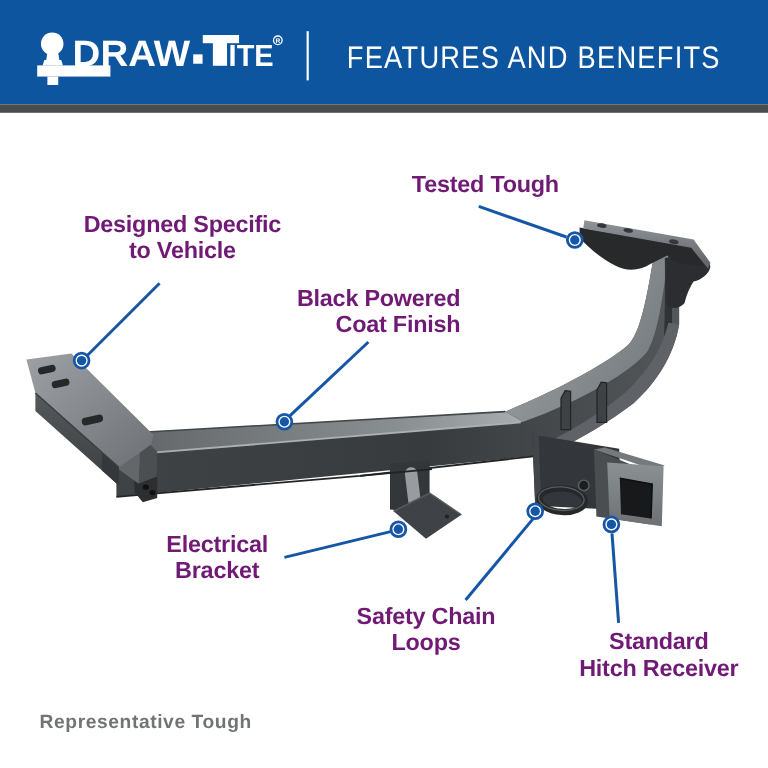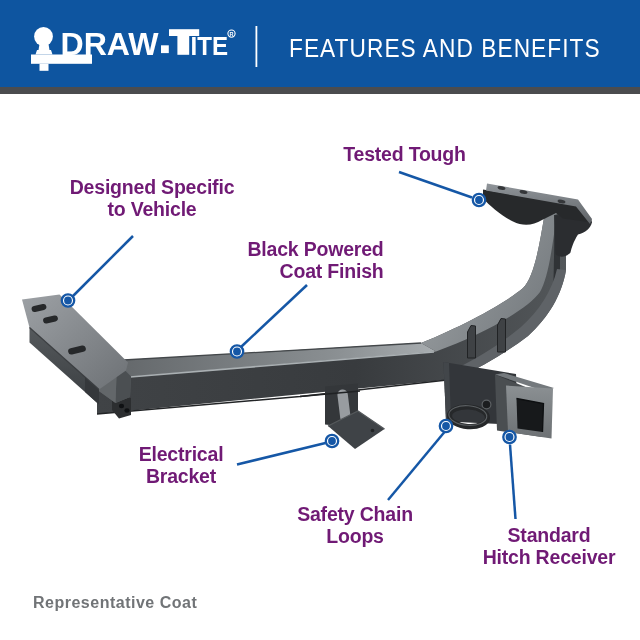--- a/index.html
+++ b/index.html
@@ -202,13 +202,13 @@
       </g>
 </g>
 </svg>
 
 <div class="lbl" style="left:404.5px;top:142.7px;">Tested Tough</div>
 <div class="lbl" style="left:152px;top:176px;">Designed Specific<br>to Vehicle</div>
 <div class="lbl" style="left:315.5px;top:238.2px;text-align:right;">Black Powered<br>Coat Finish</div>
 <div class="lbl" style="left:181px;top:442.5px;">Electrical<br>Bracket</div>
 <div class="lbl" style="left:355px;top:503.2px;">Safety Chain<br>Loops</div>
 <div class="lbl" style="left:521px;top:524px;margin-left:28px;">Standard<br>Hitch Receiver</div>
-<div id="rep">Representative Coat</div>
+<div id="rep">Representative Tough</div>
 
 </body></html>

